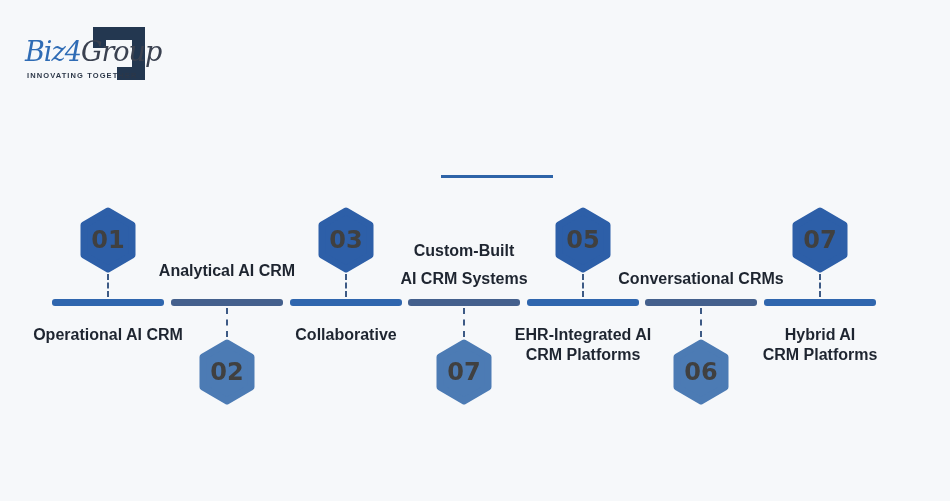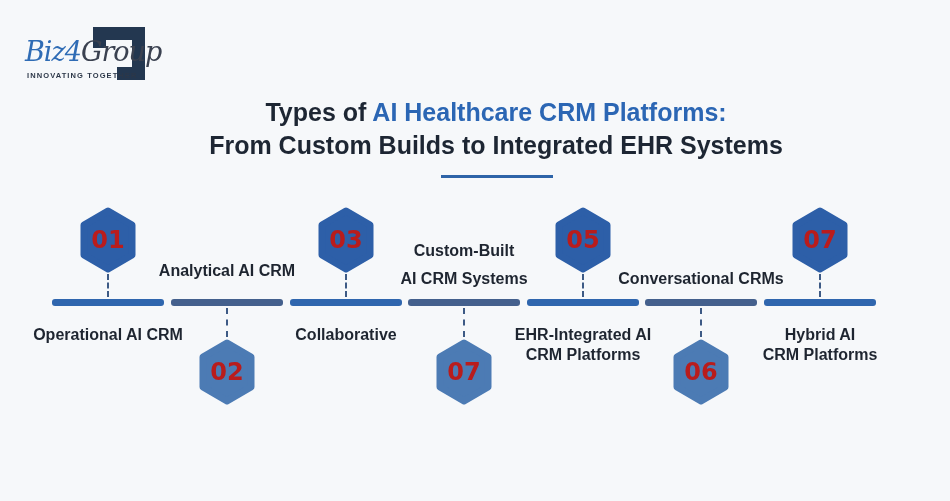--- a/index.html
+++ b/index.html
@@ -44,45 +44,41 @@
   .conn.top{top:274px;height:23px;}
   .conn.bottom{top:308px;height:29px;}
 
   .hex{position:absolute;left:calc(var(--cx) - 29px);width:58px;height:66px;}
   .hex.top{top:207px;}
   .hex.bottom{top:339px;}
   .hex svg{display:block;width:58px;height:66px;}
   .hex.dark{color:var(--hex-dark);}
   .hex.light{color:var(--hex-light);}
   .hex .num{position:absolute;inset:0;display:flex;align-items:center;justify-content:center;
-            color:#b91c1c;font-size:24px;font-weight:600;padding-bottom:1px;font-family:"DejaVu Sans",sans-serif;}
+            color:#404040;font-size:24px;font-weight:600;padding-bottom:1px;font-family:"DejaVu Sans",sans-serif;}
 
   .label{position:absolute;left:calc(var(--cx) - 100px);width:200px;text-align:center;
          font-size:16px;line-height:20px;font-weight:700;color:var(--label-text);gap:8px;}
   .label.below{top:325px;}
   .label.above{top:246px;height:43px;display:flex;flex-direction:column;justify-content:flex-end;}
 </style>
 </head>
 <body>
 
 <div class="canvas">
 
   <div class="logo">
     <div class="bracket bk-top"></div>
     <div class="bracket bk-stub"></div>
     <div class="bracket bk-right"></div>
     <div class="bracket bk-bottom"></div>
     <div class="brand"><span class="blue">Biz4</span><span class="dark">Group</span></div>
     <div class="tagline">INNOVATING TOGETHER</div>
   </div>
 
-  <div class="title">
-    <div><span>Types of </span><span class="accent">AI Healthcare CRM Platforms:</span></div>
-    <div>From Custom Builds to Integrated EHR Systems</div>
-  </div>
   <div class="divider"></div>
 
   <div class="item c1">
     <div class="hex top dark">
       <svg viewBox="0 0 58 66">
           <polygon points="29,4 53,18 53,48 29,62 5,48 5,18" fill="currentColor" stroke="currentColor" stroke-width="7" stroke-linejoin="round"></polygon>
         </svg>
       <span class="num">01</span>
     </div>
     <div class="conn top"></div>

